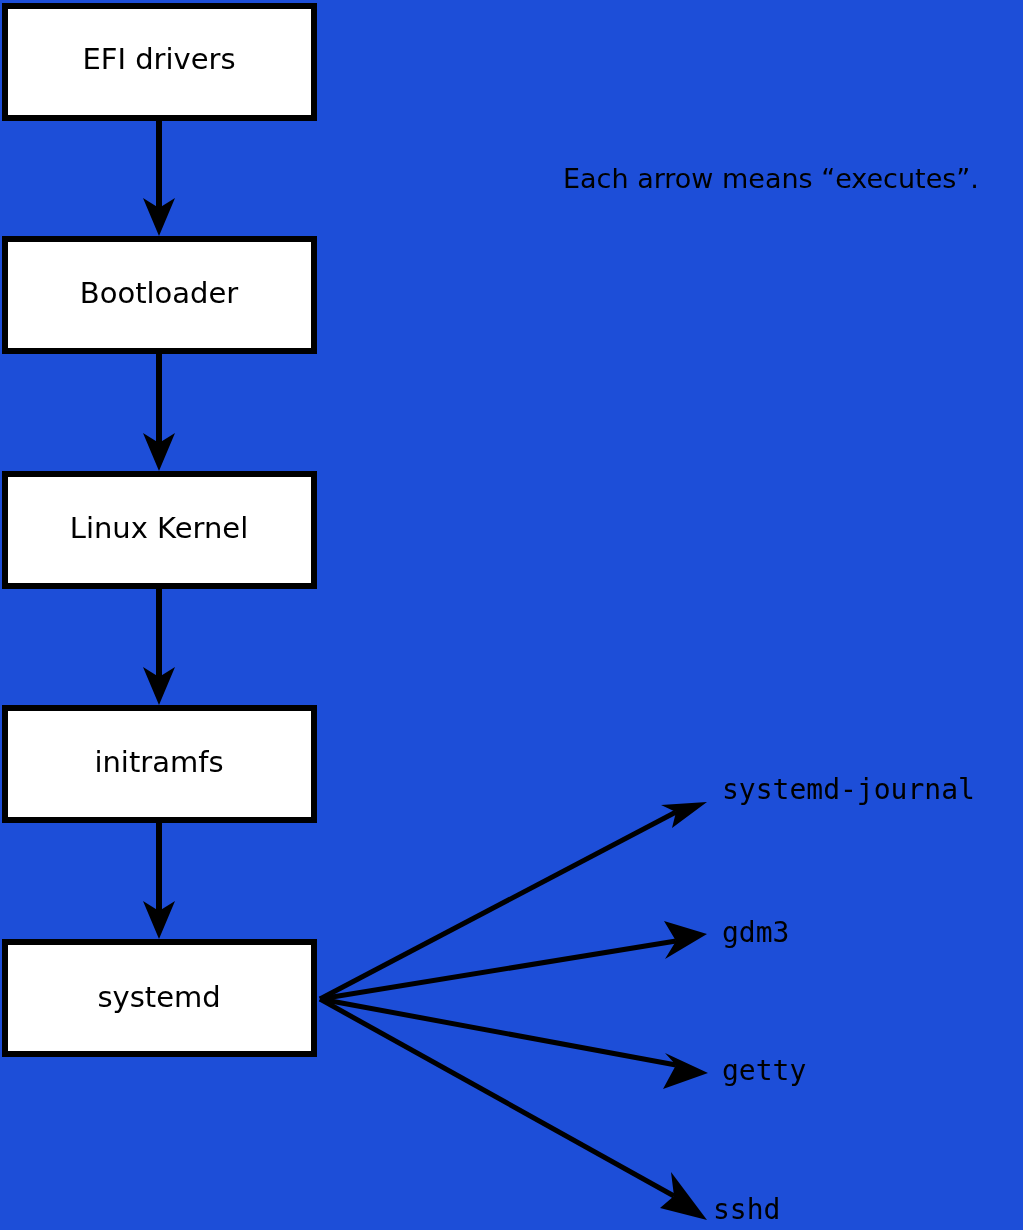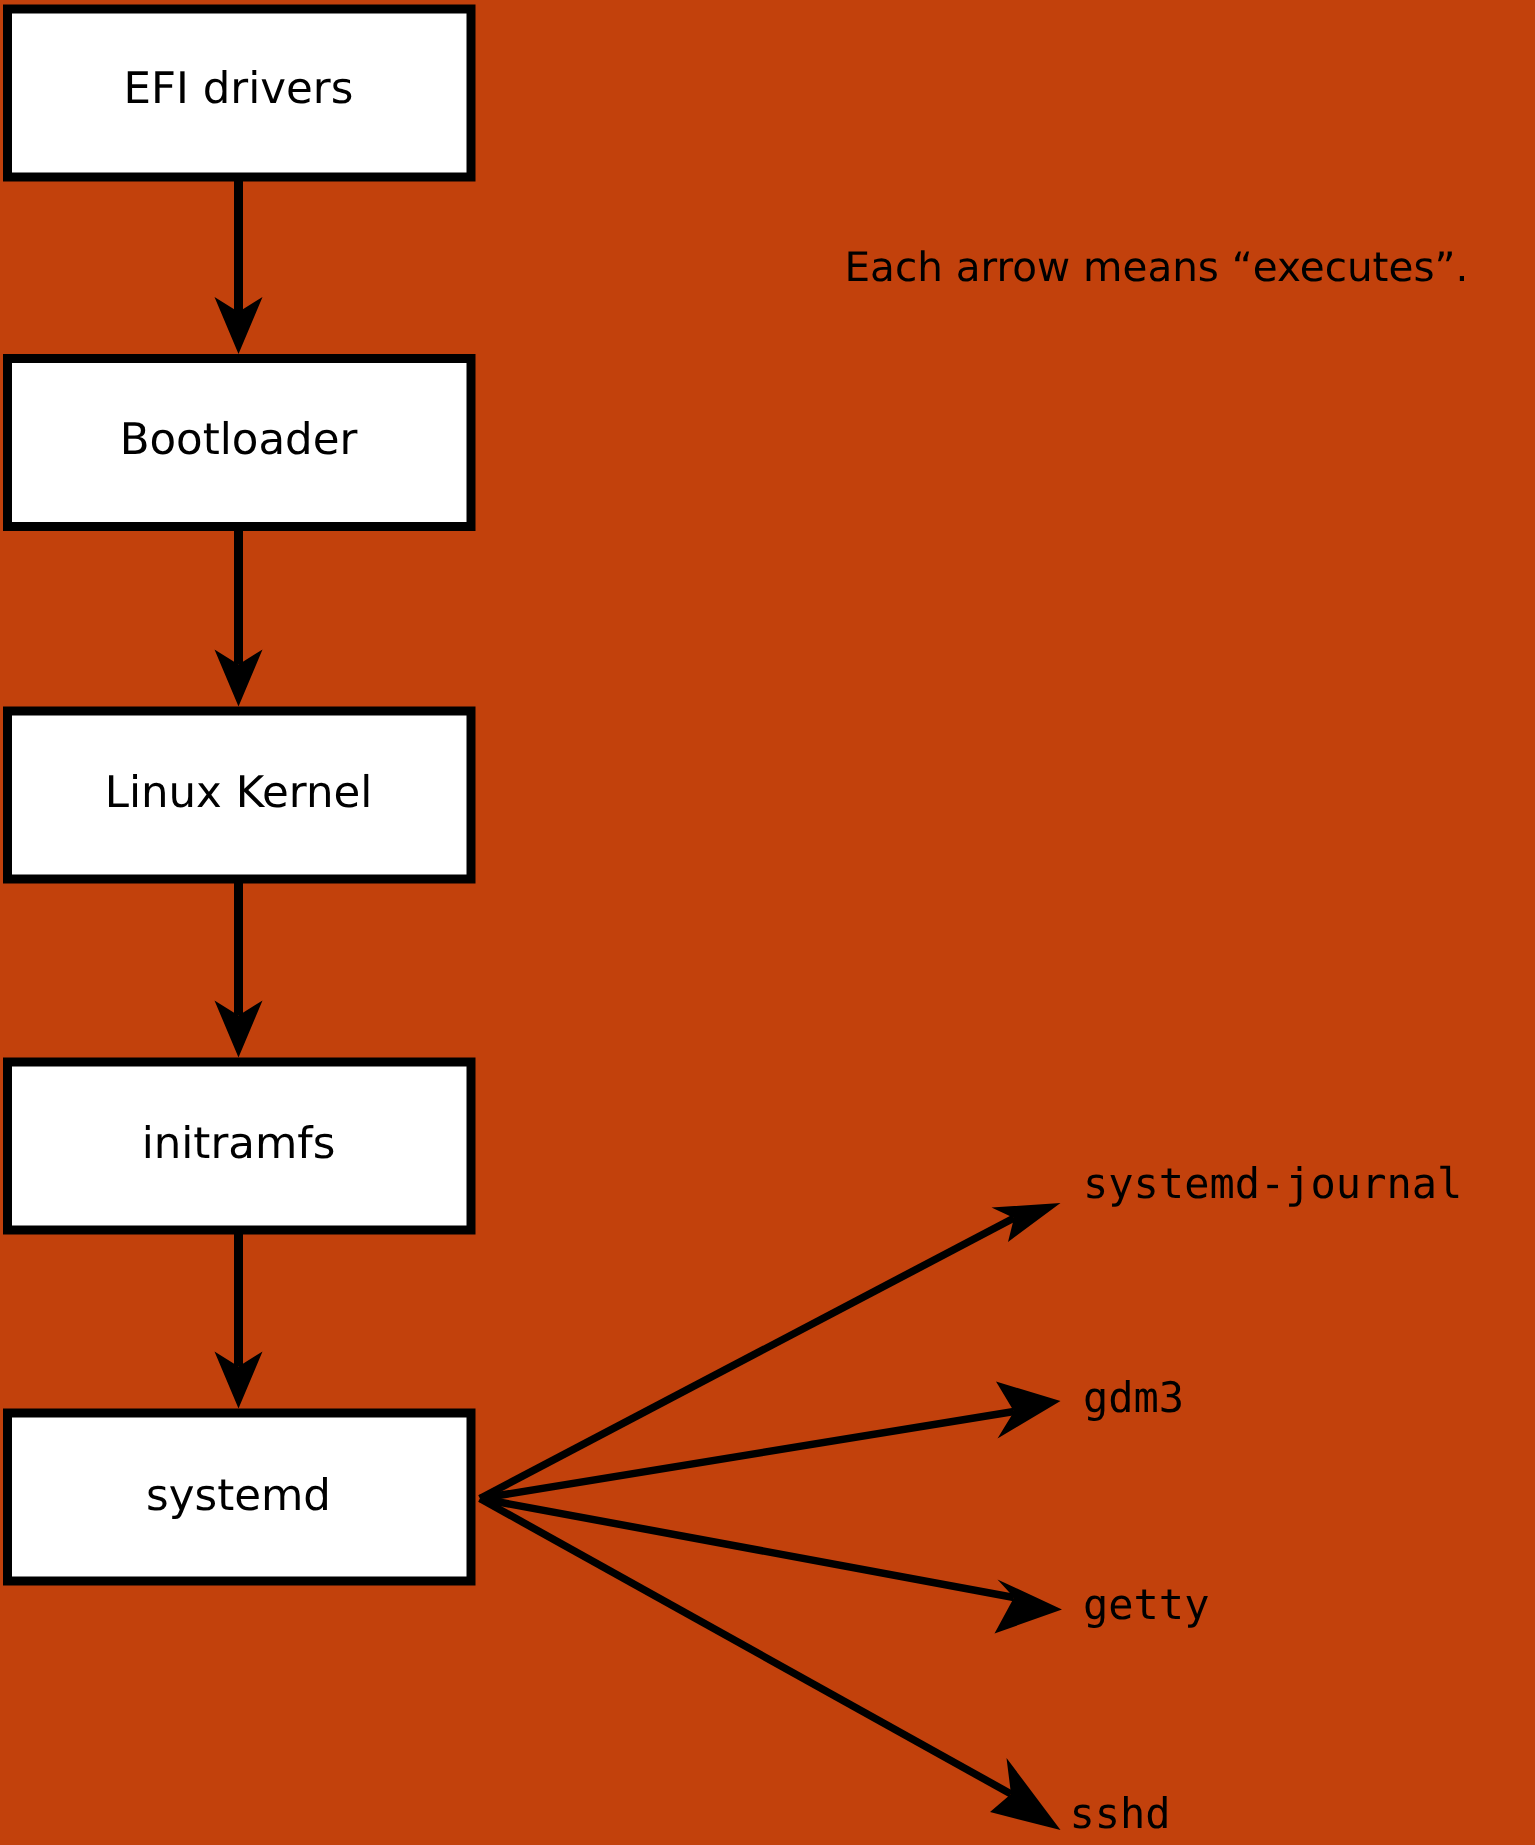--- a/index.html
+++ b/index.html
@@ -4,21 +4,21 @@
 <style>
   html, body {
     margin: 0;
     padding: 0;
     background: #ffffff;
   }
   #canvas {
     position: relative;
     width: 1023px;
     height: 1230px;
-    background: #c2410c;
+    background: #1d4ed8;
     overflow: hidden;
     font-family: "DejaVu Sans", sans-serif;
   }
   #diagram-svg {
     position: absolute;
     left: 0;
     top: 0;
     width: 1023px;
     height: 1230px;
   }

